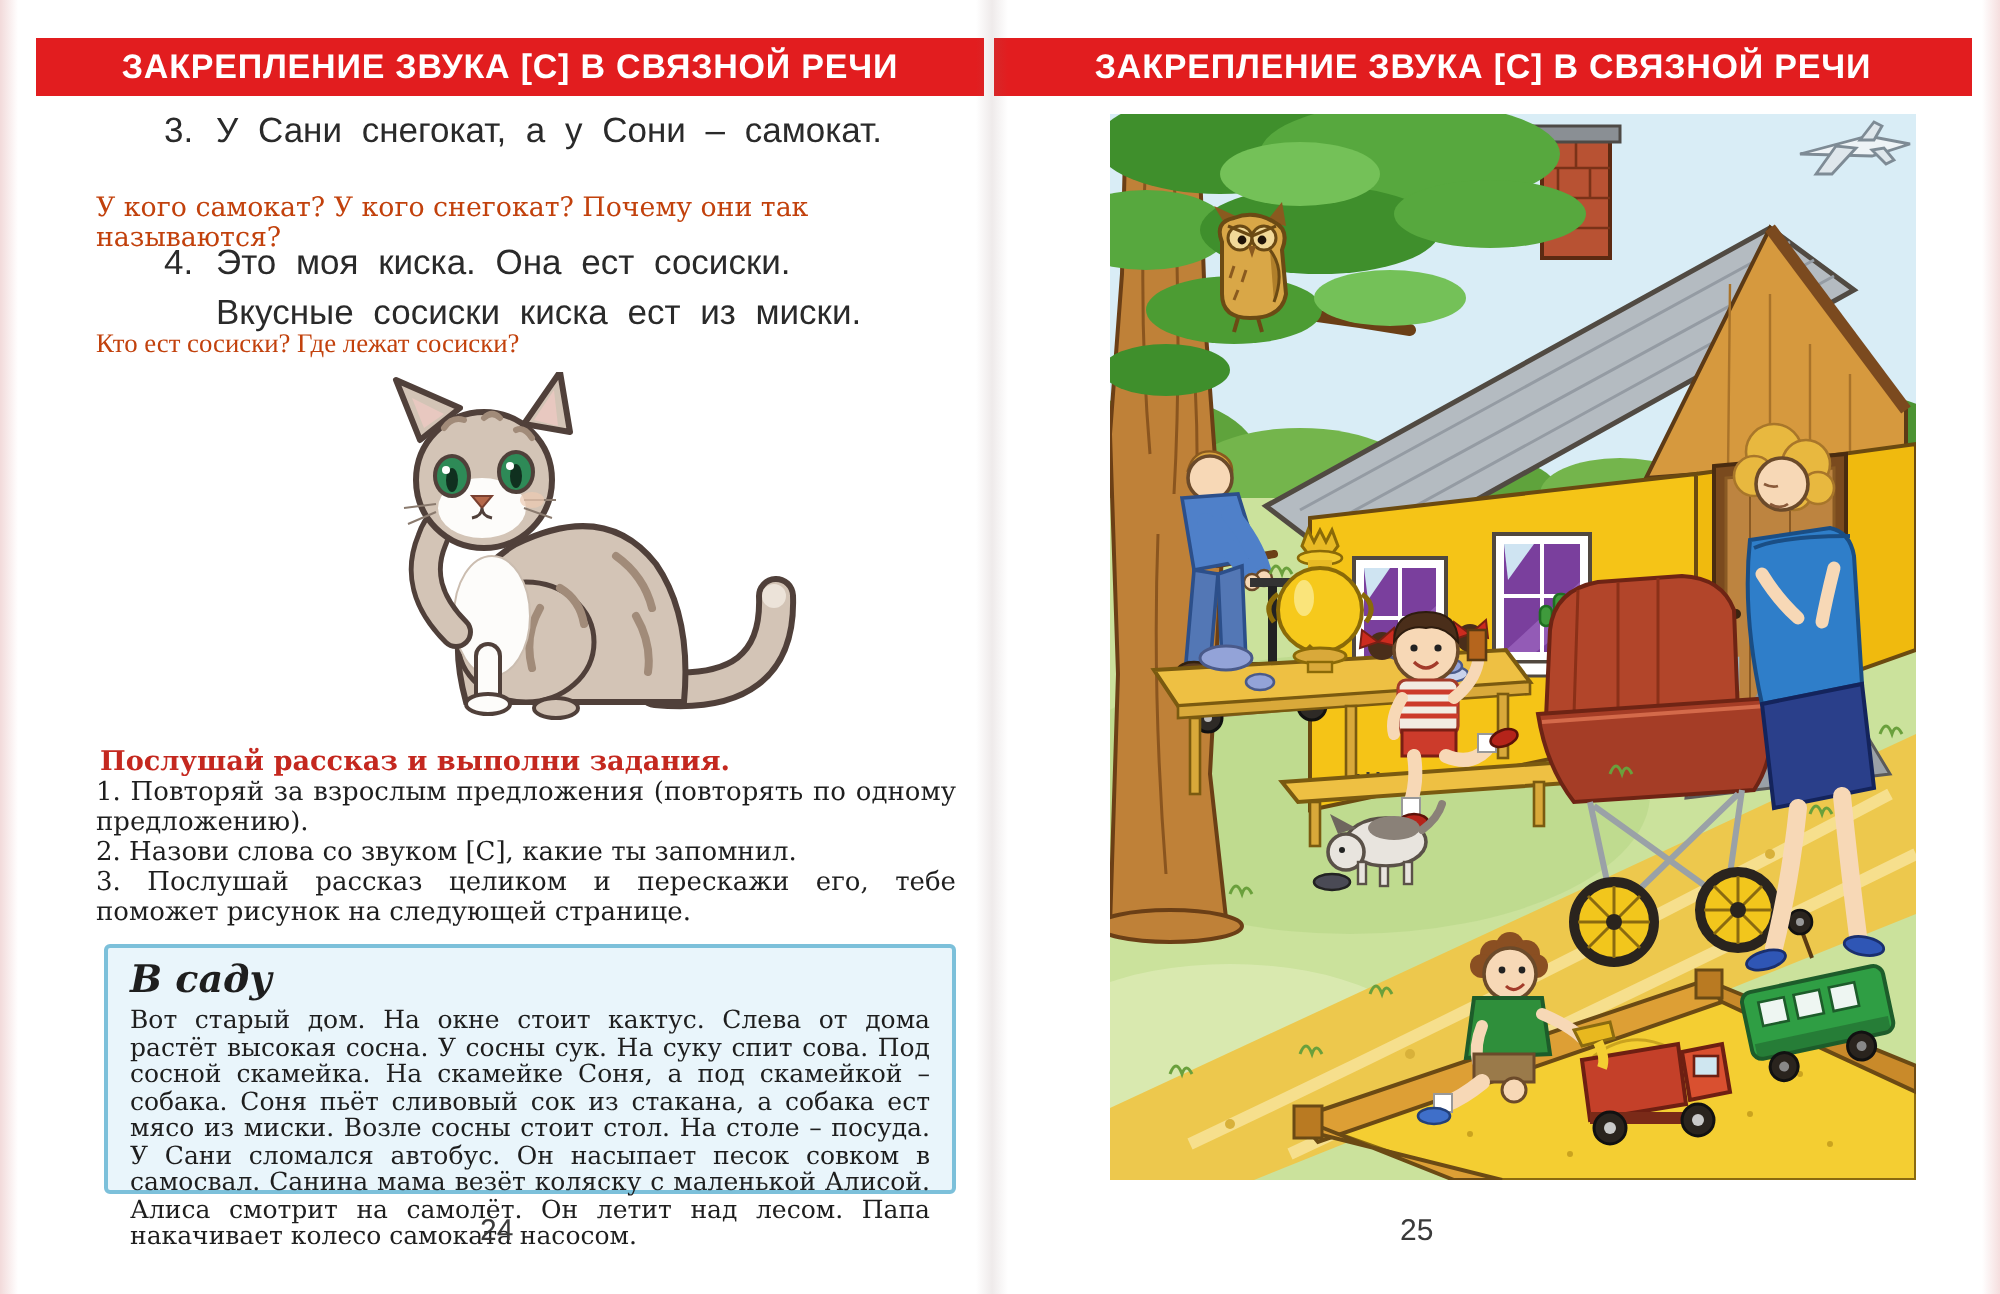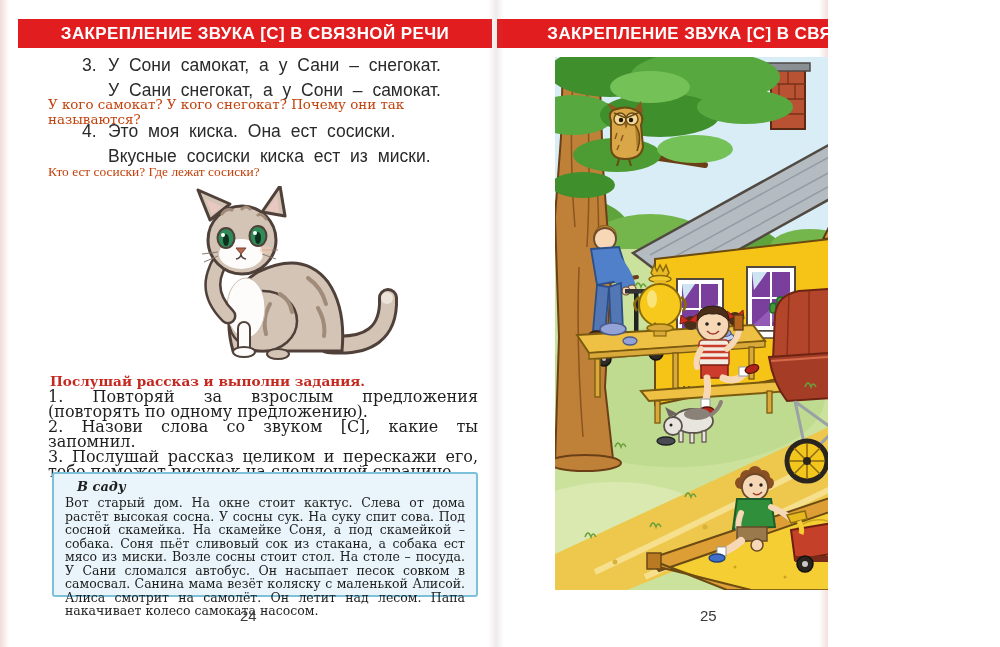--- a/index.html
+++ b/index.html
@@ -1,16 +1,16 @@
 <!DOCTYPE html>
 <html style="--header-red: #e21d1f; --heading-red: #c4281f; --story-border: #7cc0da; --story-bg: #e9f5fb;"><head>
 <meta charset="utf-8">
 <style>
   html,body{margin:0;padding:0;background:#fff;}
-  .spread{position:relative;width:828px;height:647px;background:#ffffff;overflow:hidden;
+  .spread{position:relative;width:1000px;height:647px;background:#ffffff;overflow:hidden;
           font-family:"Liberation Sans",sans-serif;}
   .edge{position:absolute;top:0;bottom:0;width:9px;pointer-events:none;}
   .edge.left{left:0;background:linear-gradient(to right,#f2dada,rgba(255,255,255,0));}
   .edge.right{right:0;background:linear-gradient(to left,#f5dede,rgba(255,255,255,0));}
   .gutter{position:absolute;top:0;bottom:0;left:488px;width:16px;pointer-events:none;
           background:linear-gradient(to right,rgba(0,0,0,0),rgba(140,110,110,.14),rgba(0,0,0,0));}
 
   .header-bar{position:absolute;top:19px;height:29px;background:var(--header-red,#e21d1f);
               color:#fff;display:flex;align-items:center;justify-content:center;
               font-weight:bold;font-size:17px;letter-spacing:.4px;white-space:nowrap;}
@@ -25,29 +25,29 @@
 
   .question{position:absolute;left:48px;width:432px;font-family:"DejaVu Serif",serif;
             font-size:13.4px;color:#c2410c;}
   .q3{top:97px;} .q4{top:164px;font-family:Liberation Serif, serif;}
 
   .cat-figure{position:absolute;left:158px;top:186px;width:250px;height:182px;}
 
   .task-heading{position:absolute;left:50px;top:373px;font-family:"DejaVu Serif",serif;
                 font-weight:bold;font-size:13.6px;color:var(--heading-red,#c4281f);}
   .instructions{position:absolute;left:48px;top:390px;width:430px;
-                font-family:"DejaVu Serif",serif;font-size:16px;line-height:14.9px;
+                font-family:"DejaVu Serif",serif;font-size:13px;line-height:14.9px;
                 color:#1e1e1e;}
   .instructions div{text-align:justify;}
 
   .story-box{position:absolute;left:52px;top:472px;width:426px;height:125px;box-sizing:border-box;
              background:var(--story-bg,#e9f5fb);border:2px solid var(--story-border,#7cc0da);
              border-radius:3px;padding:5px 11px 6px 11px;
              font-family:"DejaVu Serif",serif;color:#1e1e1e;}
-  .story-title{font-style:italic;font-weight:bold;font-size:13px;margin-bottom:2px;margin-left:12px;}
+  .story-title{font-style:italic;font-weight:bold;font-size:19px;margin-bottom:2px;}
   .story-text{display:block;font-size:12.5px;line-height:13.5px;text-align:justify;}
 
   .page-num{position:absolute;top:607px;font-size:15px;color:#3a3a3a;text-align:right;}
   .pn-left{left:240px;} .pn-right{left:700px;}
 
   .illustration{position:absolute;left:555px;top:57px;width:403px;height:533px;}
   .illustration svg{display:block;width:100%;height:100%;}
 </style>
 </head>
 <body>
@@ -57,21 +57,20 @@
   <div class="edge right"></div>
 
   <div>
     <div class="header-bar hb-left">
       <span>ЗАКРЕПЛЕНИЕ ЗВУКА [С] В СВЯЗНОЙ РЕЧИ</span>
     </div>
 
     <div class="ex ex3">
       <span class="num">3.</span>
       <div class="lines">
-        <div>У Сони самокат, а у Сани – снегокат.</div>
         <div>У Сани снегокат, а у Сони – самокат.</div>
       </div>
     </div>
     <div class="question q3">У кого самокат? У кого снегокат? Почему они так называются?</div>
 
     <div class="ex ex4">
       <span class="num">4.</span>
       <div class="lines">
         <div>Это моя киска. Она ест сосиски.</div>
         <div>Вкусные сосиски киска ест из миски.</div>

